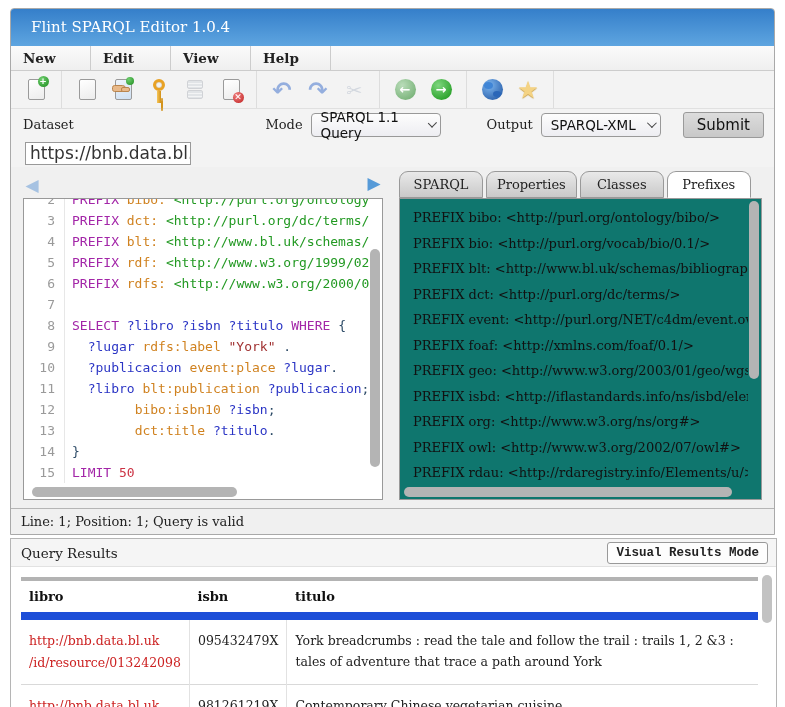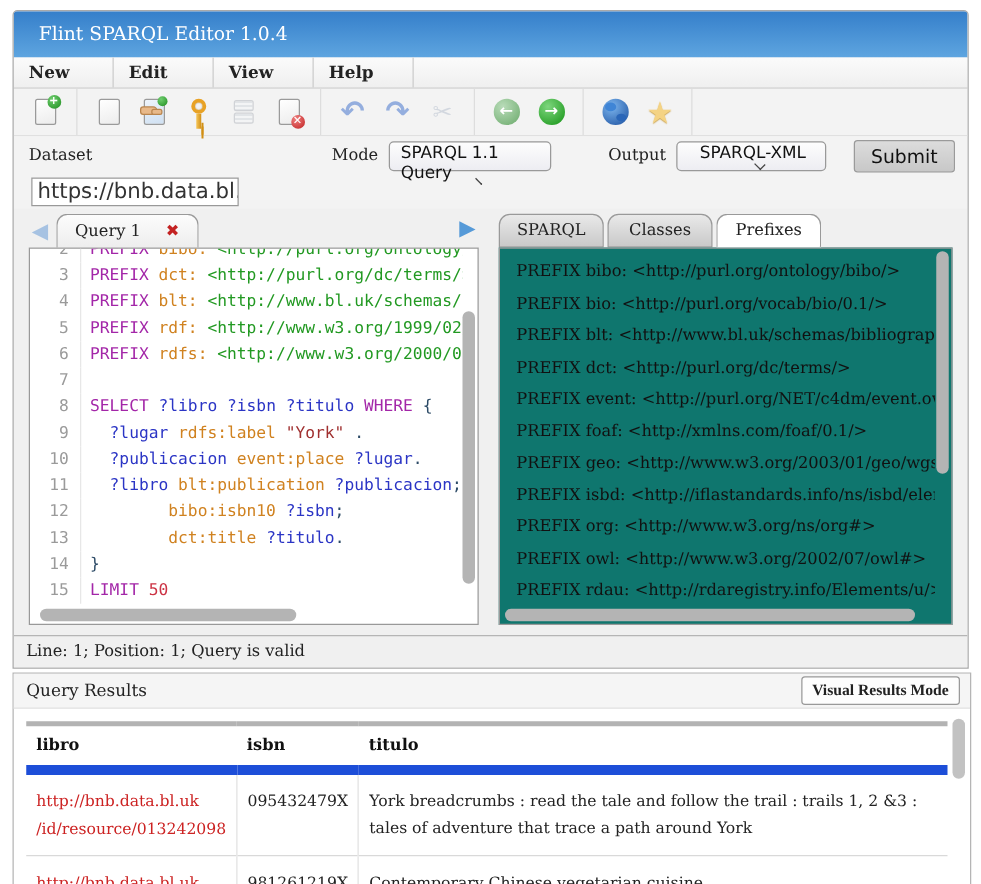--- a/index.html
+++ b/index.html
@@ -54,21 +54,21 @@
   .ic-globe:before{content:"";position:absolute;left:2px;top:3px;width:9px;height:7px;background:#3f85d6;border-radius:50%;}
   .ic-globe:after{content:"";position:absolute;right:2px;bottom:3px;width:8px;height:6px;background:#2a66b8;border-radius:50%;}
   .g-star{font-size:24px;color:#f4d384;text-shadow:0 1px 1px #caa24e;line-height:22px;}
 
   
   .ctl-row{height:31px;background:#f3f3f3;display:flex;align-items:center;font-size:13px;color:#222;}
   .ctl-row .lbl{padding:0 8px 0 12px;}
   .spacer{flex:1;}
   .select{height:24px;border:1px solid #999;border-radius:4px;background:linear-gradient(180deg,#fdfdfd,#ededf2);
     font-family:"DejaVu Sans",sans-serif;font-size:13.5px;color:#111;display:flex;align-items:center;
-    padding:0 6px 0 9px;margin-right:6px;flex-direction:column;}
+    padding:0 6px 0 9px;margin-right:6px;}
   .chev{width:7px;height:7px;border-right:1.6px solid #444;border-bottom:1.6px solid #444;
     transform:rotate(45deg) translateY(-2px);margin-left:8px;}
   .btn-submit{height:26px;padding:0 13px;margin-right:10px;border:1px solid #9a9a9a;border-radius:3px;
     background:linear-gradient(180deg,#dcdcdc,#c8c8c8);font-family:"DejaVu Sans",sans-serif;
     font-size:15px;color:#111;}
   .url-row{height:27px;background:#f3f3f3;display:flex;align-items:center;}
   .url-input{margin-left:14px;width:166px;height:23px;border:1px solid #999;background:#fff;
     font-family:"DejaVu Sans",sans-serif;font-size:17px;color:#333;padding:0 4px;white-space:nowrap;
     overflow:hidden;line-height:21px;}
 
@@ -112,21 +112,21 @@
   .prefix-list{position:absolute;left:0;top:0;right:13px;bottom:13px;overflow:hidden;padding:6px 0 0 13px;}
   .prefix-item{height:25.5px;line-height:25.5px;font-size:13px;color:#111;white-space:nowrap;}
 
   .statusbar{height:26px;border-top:1px solid #b5b5b5;background:#f0f0f0;font-size:13px;color:#222;
     line-height:25px;padding-left:10px;}
 
   
   .results{position:absolute;left:10px;top:538px;width:767px;height:230px;border:1px solid #b5b5b5;background:#fff;}
   .results-header{height:28px;background:#f5f5f5;display:flex;align-items:center;border-bottom:1px solid #e2e2e2;}
   .results-title{font-size:13.5px;color:#222;padding-left:10px;flex:1;}
-  .btn-visual{border:1px solid #999;border-radius:3px;background:#fdfdfd;font-family:Liberation Serif, serif;
+  .btn-visual{border:1px solid #999;border-radius:3px;background:#fdfdfd;font-family:Liberation Mono, monospace;
     font-weight:bold;font-size:12.5px;color:#222;padding:3px 8px;margin-right:8px;}
   .results-body{position:relative;padding:10px 18px 0 10px;}
   table.res{border-collapse:collapse;width:100%;border-top:4px solid #b3b3b3;}
   table.res th{font-size:13px;text-align:left;padding:8px 8px;border-bottom:8px solid #1d4ed8;color:#111;}
   table.res td{font-size:12.5px;vertical-align:top;padding:10px 8px;border-top:1px solid #d9d9d9;
     border-left:1px solid #e2e2e2;line-height:21px;color:#222;}
   table.res td:first-child{border-left:none;}
   .col-libro{width:168px;} .col-isbn{width:78px;}
   a.res-link{color:var(--link-red);text-decoration:none;display:block;line-height:22px;}
   .res-vscroll{position:absolute;right:4px;top:8px;width:10px;height:150px;}
@@ -229,31 +229,28 @@
 
   <div class="url-row">
     <div class="url-input">https://bnb.data.bl.uk/s</div>
   </div>
 
   <div class="panels">
     <div class="tab-rows">
       <div class="left-col">
         <div class="qtab-row">
           <span class="nav-arrow prev">◀</span>
-          <div class="qtab">
-            <span>Query 1</span>
-            <span class="close">✖</span>
-          </div>
           <span class="nav-arrow next">▶</span>
         </div>
       </div>
       <div class="gap-col"></div>
       <div class="right-col">
         <div class="rtab-row">
             <div class="rtab">SPARQL</div>
+            <div class="rtab">Properties</div>
             <div class="rtab">Classes</div>
             <div class="rtab active">Prefixes</div>
           </div>
       </div>
     </div>
 
     <div class="panel-boxes">
       <div class="ebox">
         <div class="code-scroll">
             <div class="code-line"><span class="ln">2</span><span class="src"><span class="tok-kw">PREFIX </span><span class="tok-pfx">bibo: </span><span class="tok-uri">&lt;http://purl.org/ontology/b</span></span></div>

